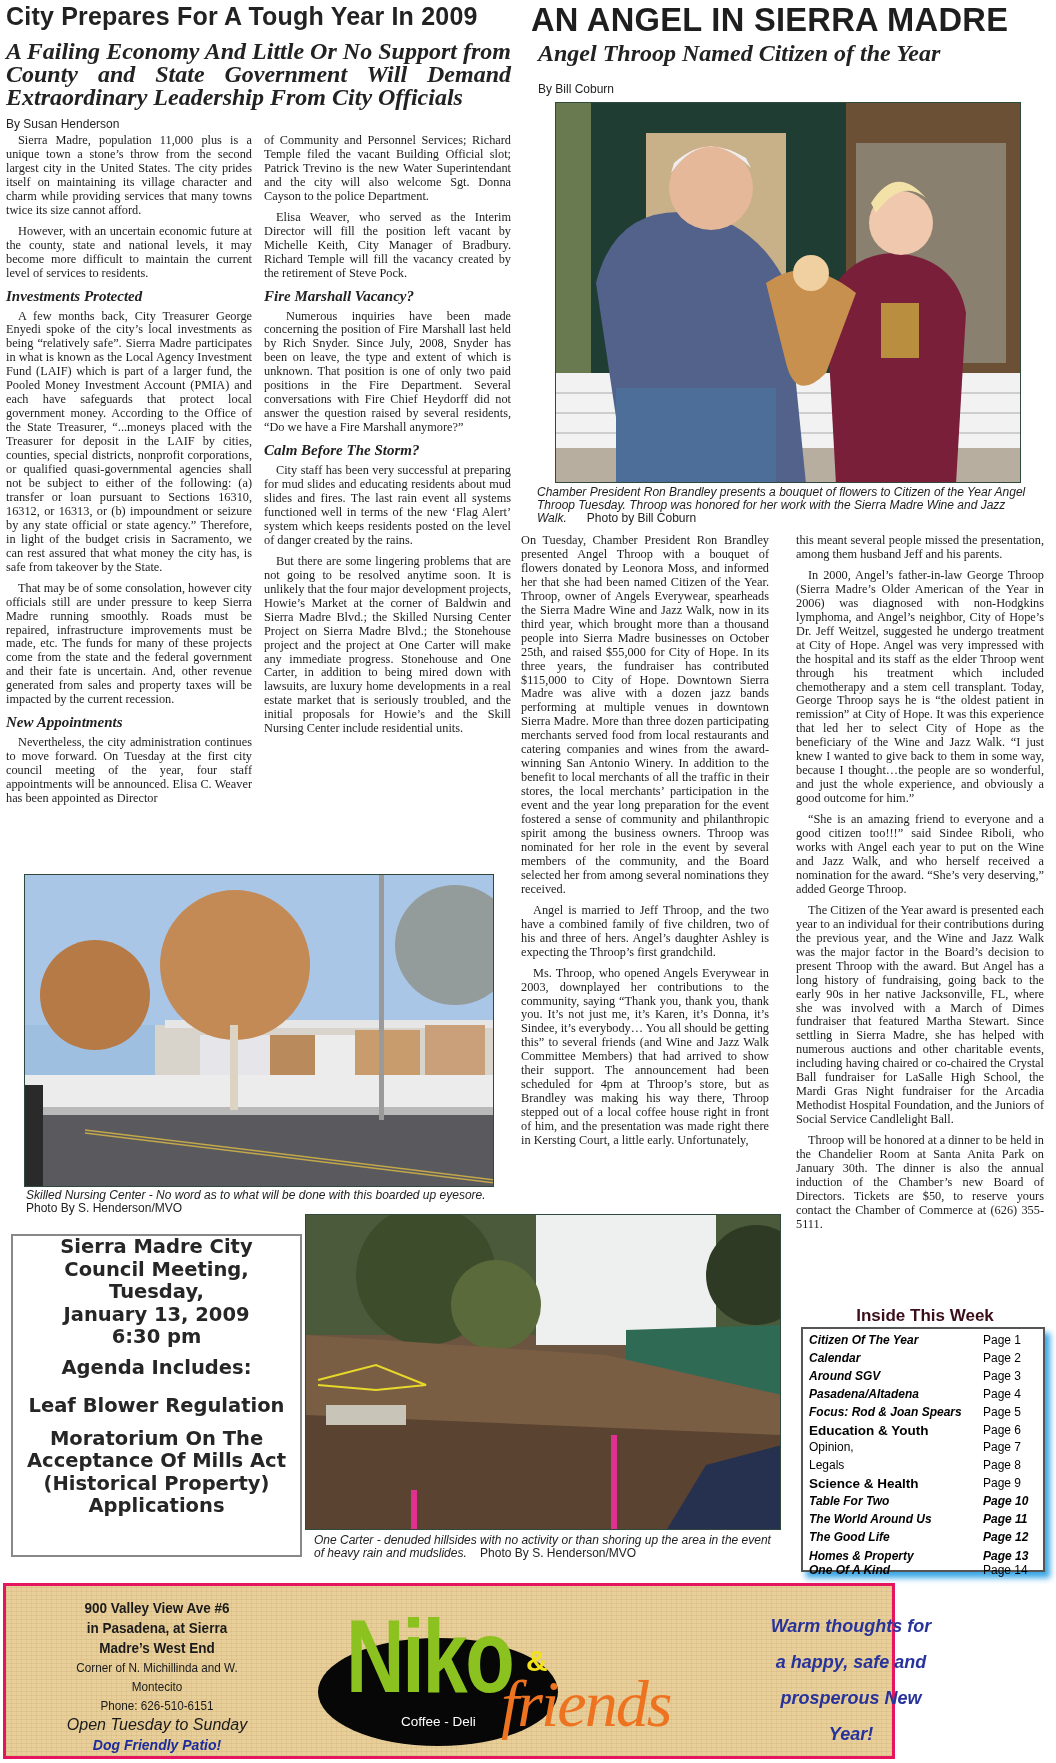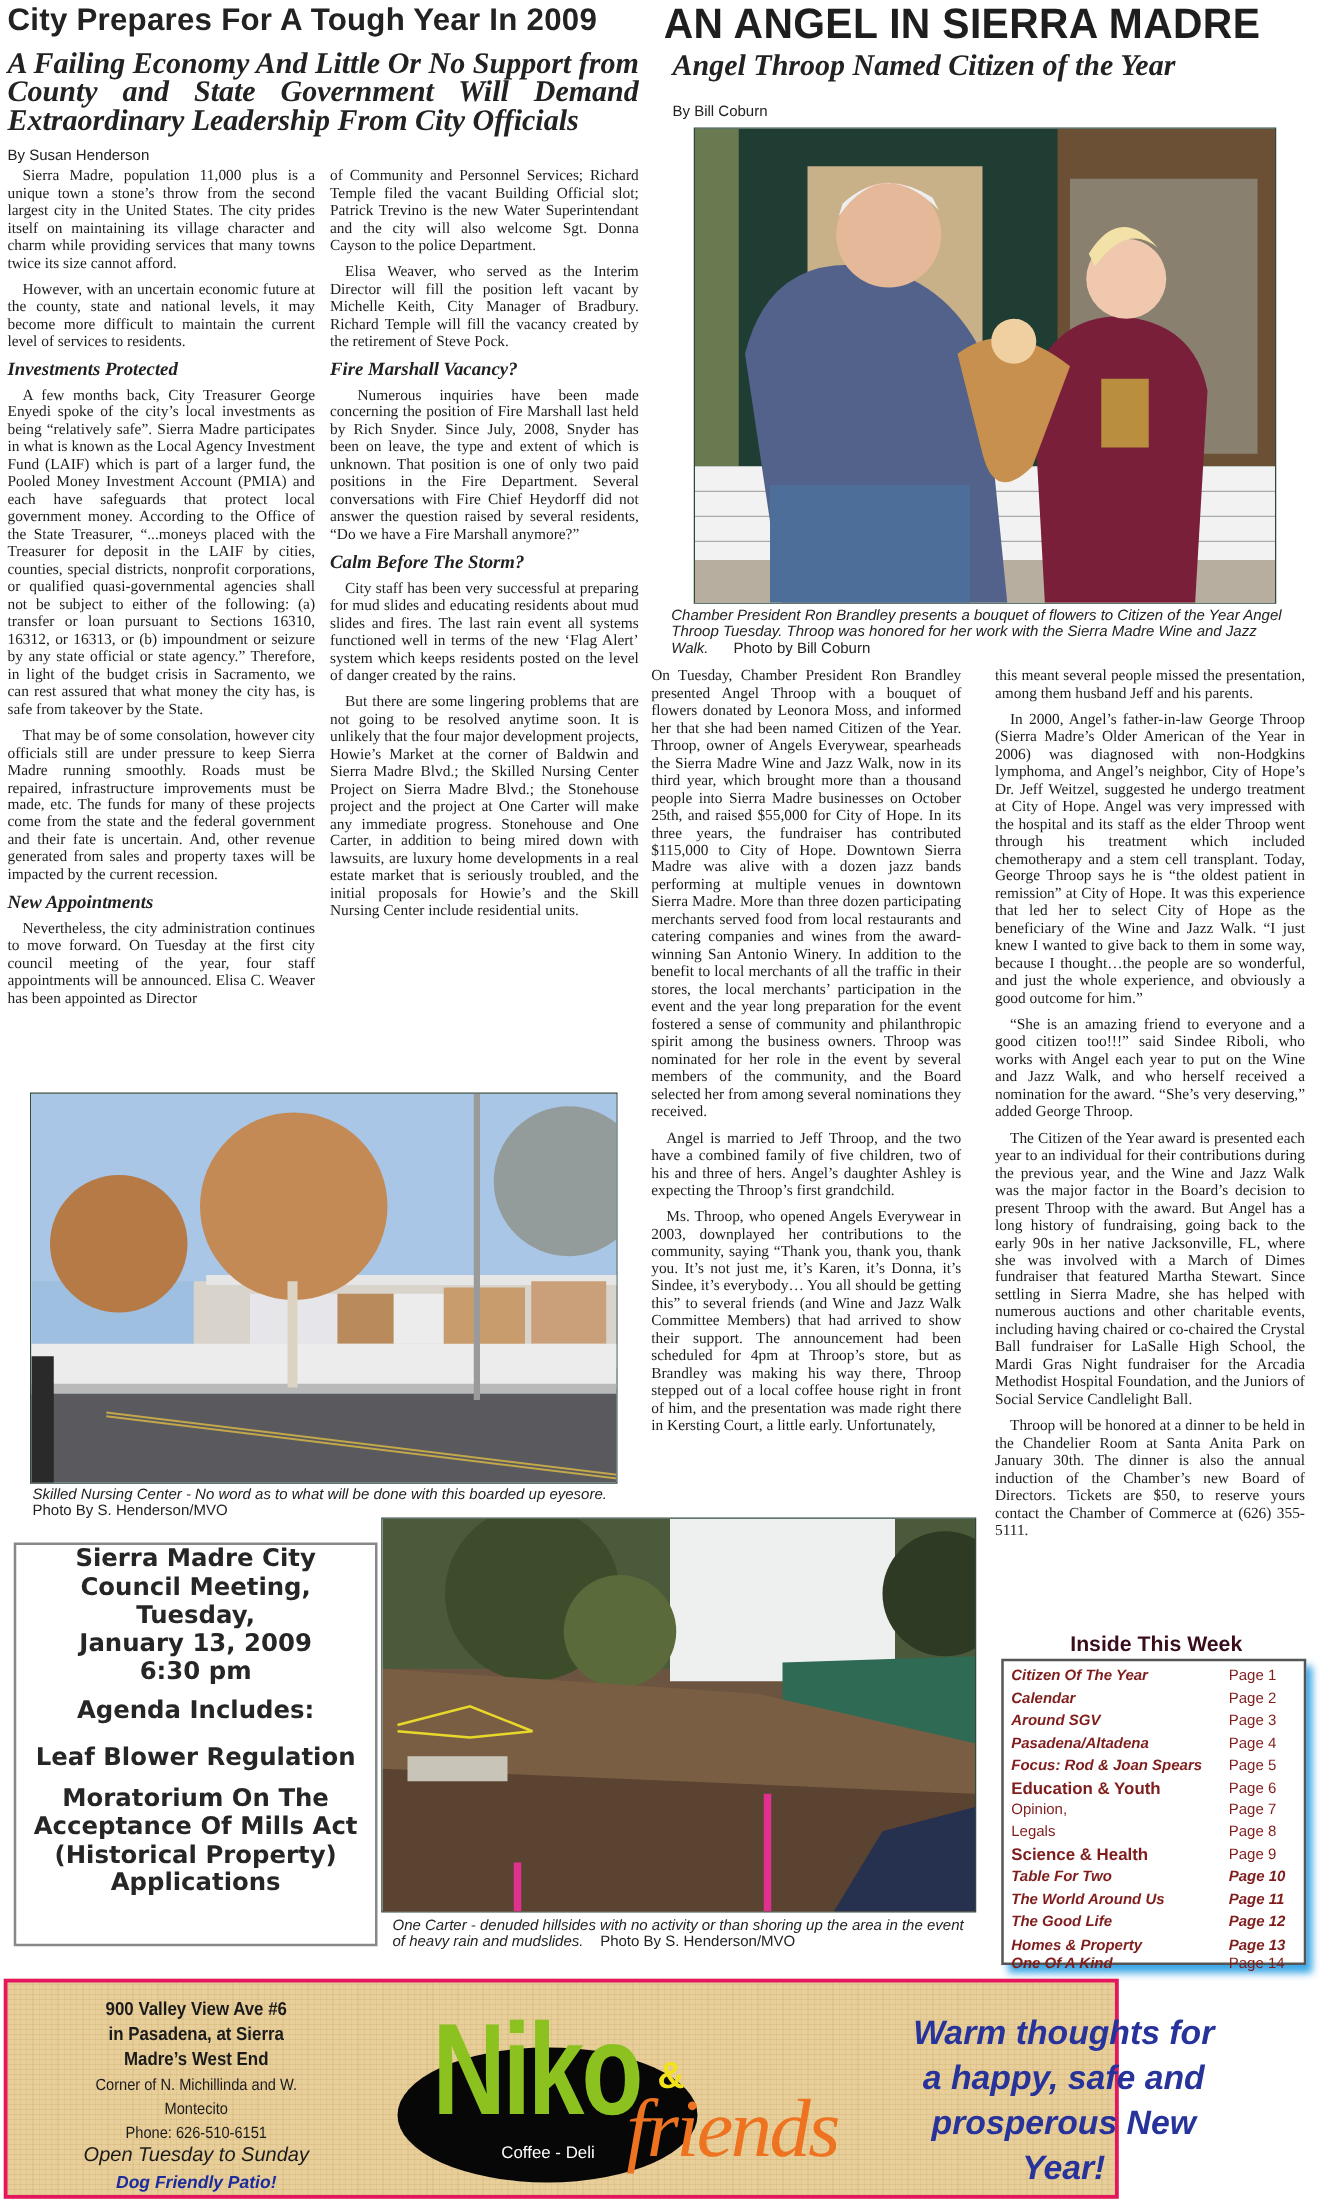--- a/index.html
+++ b/index.html
@@ -28,41 +28,41 @@
   
   .council { left: 11px; top: 1234px; width: 291px; height: 323px; border: 2px solid #888; background: #fff; text-align: center; font-family: "DejaVu Sans", sans-serif; font-weight: bold; color: #262626; }
   .council .l1 { font-size: 19.5px; line-height: 22.5px; }
   .council .l2 { font-size: 19.5px; line-height: 22.5px; margin-top: 8px; }
   .council .l3 { font-size: 19.5px; line-height: 22.5px; margin-top: 16px; }
   .council .l4 { font-size: 19.5px; line-height: 22.5px; margin-top: 10px; }
 
   
   .itw-title { left: 800px; top: 1306px; width: 250px; text-align: center; font-family: "Liberation Sans", sans-serif; font-weight: bold; font-size: 17px; color: #3a0d1a; }
   .itw-box { left: 801px; top: 1327px; width: 244px; height: 245px; border: 2px solid #555; background: #fff; box-shadow: 5px 6px 6px #3aa7e6; padding: 3px 4px 0 6px; font-family: "Liberation Sans", sans-serif; }
-  .itw-row { display: flex; justify-content: space-between; font-size: 12px; line-height: 17.9px; color: #7f1d1d; }
+  .itw-row { display: flex; justify-content: space-between; font-size: 12px; line-height: 17.9px; color: #000000; }
   .itw-row .sec { font-weight: bold; font-style: italic; }
   .itw-row .sec.plain { font-weight: normal; font-style: normal; }
   .itw-row .sec.big { font-size: 13.5px; }
   .itw-row .pg { width: 56px; text-align: left; }
   .itw-row .pg.bi { font-weight: bold; font-style: italic; }
 
   
   .ad { left: 3px; top: 1583px; width: 892px; height: 176px; border: 3px solid #e5165e; background: #e8cf9a;
         background-image: repeating-linear-gradient(0deg, rgba(160,120,60,0.13) 0 1px, transparent 1px 4px), repeating-linear-gradient(90deg, rgba(160,120,60,0.10) 0 1px, transparent 1px 5px); }
   .ad-addr { left: 16px; top: 12px; width: 270px; text-align: center; font-family: "Liberation Sans", sans-serif; color: #1a1a1a; }
   .ad-addr .b { font-weight: bold; font-size: 15px; line-height: 20px; transform: scaleX(0.9); }
   .ad-addr .n { font-size: 13px; line-height: 19px; transform: scaleX(0.9); }
   .ad-addr .i { font-style: italic; font-size: 16px; line-height: 20px; }
   .ad-addr .d { font-style: italic; font-weight: bold; font-size: 14px; line-height: 20px; color: #1c2c9c; }
   .ad-oval { left: 312px; top: 52px; width: 240px; height: 108px; border-radius: 50%; background: #070707; }
   .ad-niko { left: 340px; top: 18px; font-family: "Liberation Sans", sans-serif; font-weight: bold; font-size: 104px; line-height: 104px; color: #8cc21f; letter-spacing: -3px; transform: scaleX(0.78); transform-origin: left top; }
   .ad-amp { left: 520px; top: 58px; font-family: "Liberation Sans", sans-serif; font-weight: bold; font-size: 30px; color: #f2e21a; }
   .ad-cd { left: 395px; top: 128px; font-family: "Liberation Sans", sans-serif; font-size: 13.5px; color: #ffffff; }
   .ad-friends { left: 495px; top: 80px; font-family: "Liberation Serif", serif; font-style: italic; font-size: 66px; color: #ee7320; letter-spacing: -2px; }
-  .ad-msg { left: 700px; top: 22px; width: 290px; text-align: center; font-family: "Liberation Sans", sans-serif; font-style: italic; font-weight: bold; font-size: 27px; line-height: 36px; color: #27339b; }
+  .ad-msg { left: 700px; top: 22px; width: 290px; text-align: center; font-family: "Liberation Sans", sans-serif; font-style: italic; font-weight: bold; font-size: 18px; line-height: 36px; color: #27339b; }
 </style>
 </head>
 <body>
 
 <div class="abs hl-left">City Prepares For A Tough Year In 2009</div>
 <div class="abs sub-left">A Failing Economy And Little Or No Support from County and State Government Will Demand Extraordinary Leadership From City Officials</div>
 <div class="abs byline" style="left:6px; top:117px;">By Susan Henderson</div>
 
 <div class="abs col" style="left:6px; top:134px; width:246px;">
   <p>Sierra Madre, population 11,000 plus is a unique town a stone’s throw from the second largest city in the United States. The city prides itself on maintaining its village character and charm while providing services that many towns twice its size cannot afford.</p>

